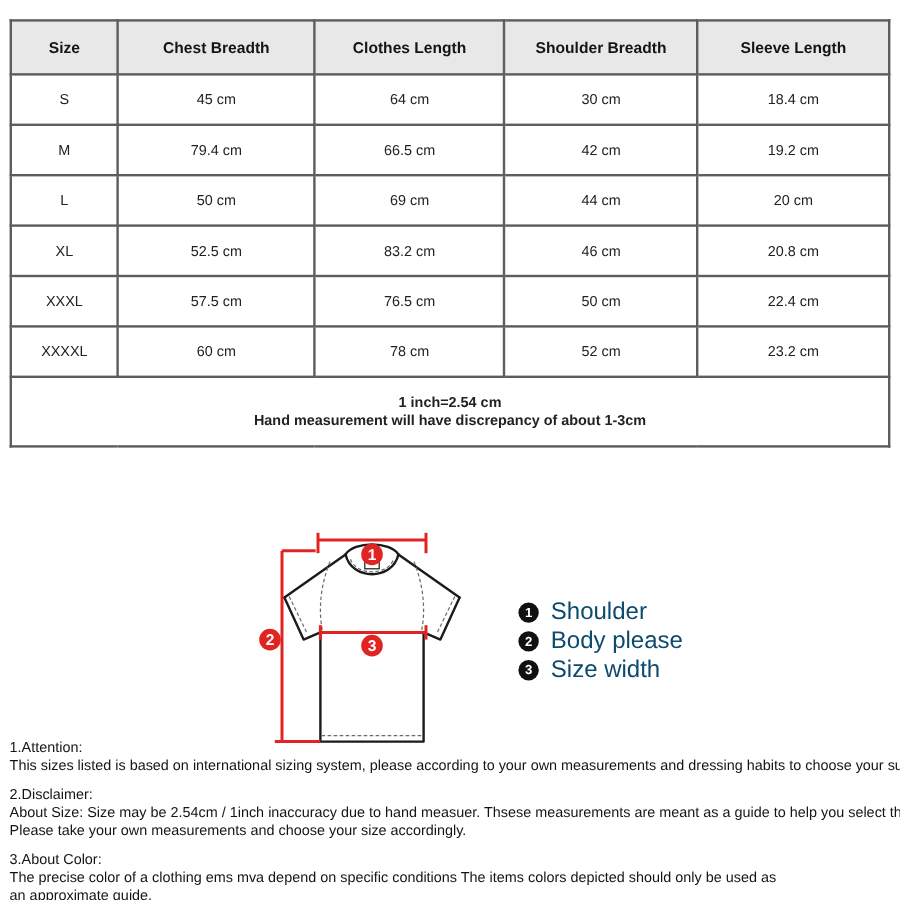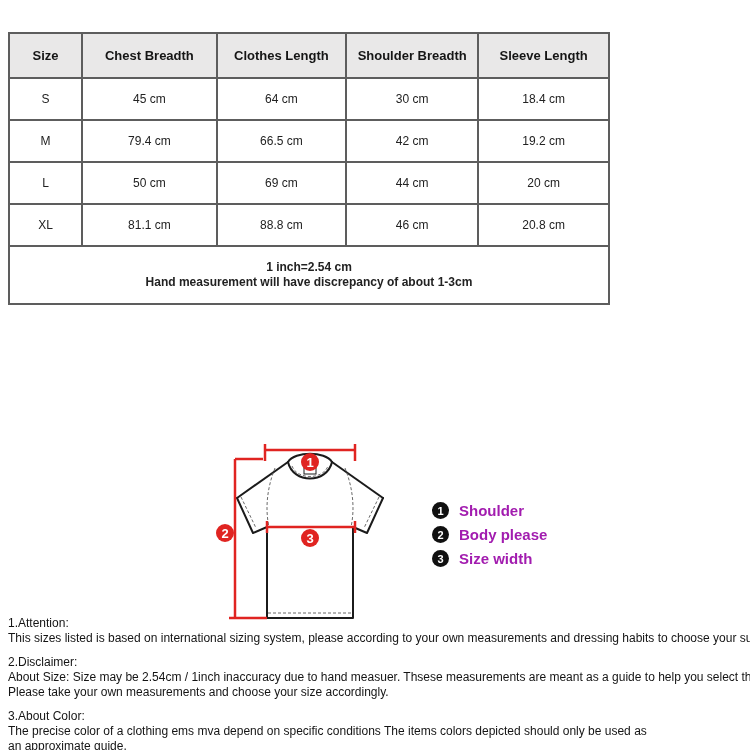--- a/index.html
+++ b/index.html
@@ -3,21 +3,21 @@
 <meta charset="utf-8">
 <style>
   html,body { margin:0; padding:0; }
   body {
     width:750px; height:750px; position:relative; background:#ffffff;
     font-family:"Liberation Sans", sans-serif; overflow:hidden;
   }
 
   
   table.size-table {
-    position:absolute; left:8px; top:32px; width:602px;
+    position:absolute; left:8px; top:16px; width:734px;
     border-collapse:collapse; table-layout:fixed;
     border:2px solid #3d3d3d;
   }
   .size-table th, .size-table td {
     border:2px solid #5d5d5d; text-align:center; vertical-align:middle;
     padding:0;
   }
   .size-table th {
     background:#e9e8e8; height:43px; font-size:13px; font-weight:bold; color:#151515;
   }
@@ -37,21 +37,21 @@
   .badge-num    { fill:#ffffff; font-family:"Liberation Sans",sans-serif; font-size:13px; font-weight:bold; text-anchor:middle; }
 
   
   .legend { position:absolute; left:432px; top:502px; }
   .legend-item { display:flex; align-items:center; height:17px; margin-bottom:7px; }
   .bullet {
     display:inline-flex; align-items:center; justify-content:center;
     width:17px; height:17px; border-radius:50%; background:#101010; color:#fff;
     font-size:11px; font-weight:bold; margin-right:10px; flex:0 0 auto;
   }
-  .legend-label { font-size:15px; font-weight:700; color:#a21caf; white-space:nowrap; }
+  .legend-label { font-size:20px; font-weight:400; color:#0c4a6e; white-space:nowrap; }
 
   
   .notes { position:absolute; left:8px; top:616px; width:745px; color:#141414; }
   .note-heading { font-size:12px; line-height:15px; margin-top:9px; white-space:nowrap; }
   .note-heading:first-child { margin-top:0; }
   .note-line { font-size:12px; line-height:15px; white-space:nowrap; }
 </style>
 </head>
 <body>
 
@@ -91,24 +91,38 @@
         </tr>
         <tr>
           <td>L</td>
           <td>50 cm</td>
           <td>69 cm</td>
           <td>44 cm</td>
           <td>20 cm</td>
         </tr>
         <tr>
           <td>XL</td>
-          <td>81.1 cm</td>
-          <td>88.8 cm</td>
+          <td>52.5 cm</td>
+          <td>83.2 cm</td>
           <td>46 cm</td>
           <td>20.8 cm</td>
+        </tr>
+        <tr>
+          <td>XXXL</td>
+          <td>57.5 cm</td>
+          <td>76.5 cm</td>
+          <td>50 cm</td>
+          <td>22.4 cm</td>
+        </tr>
+        <tr>
+          <td>XXXXL</td>
+          <td>60 cm</td>
+          <td>78 cm</td>
+          <td>52 cm</td>
+          <td>23.2 cm</td>
         </tr>
       </tbody>
     <tfoot>
       <tr>
         <td class="note-cell" colspan="5">
           <div>1 inch=2.54 cm</div>
           <div>Hand measurement will have discrepancy of about 1-3cm</div>
         </td>
       </tr>
     </tfoot>

